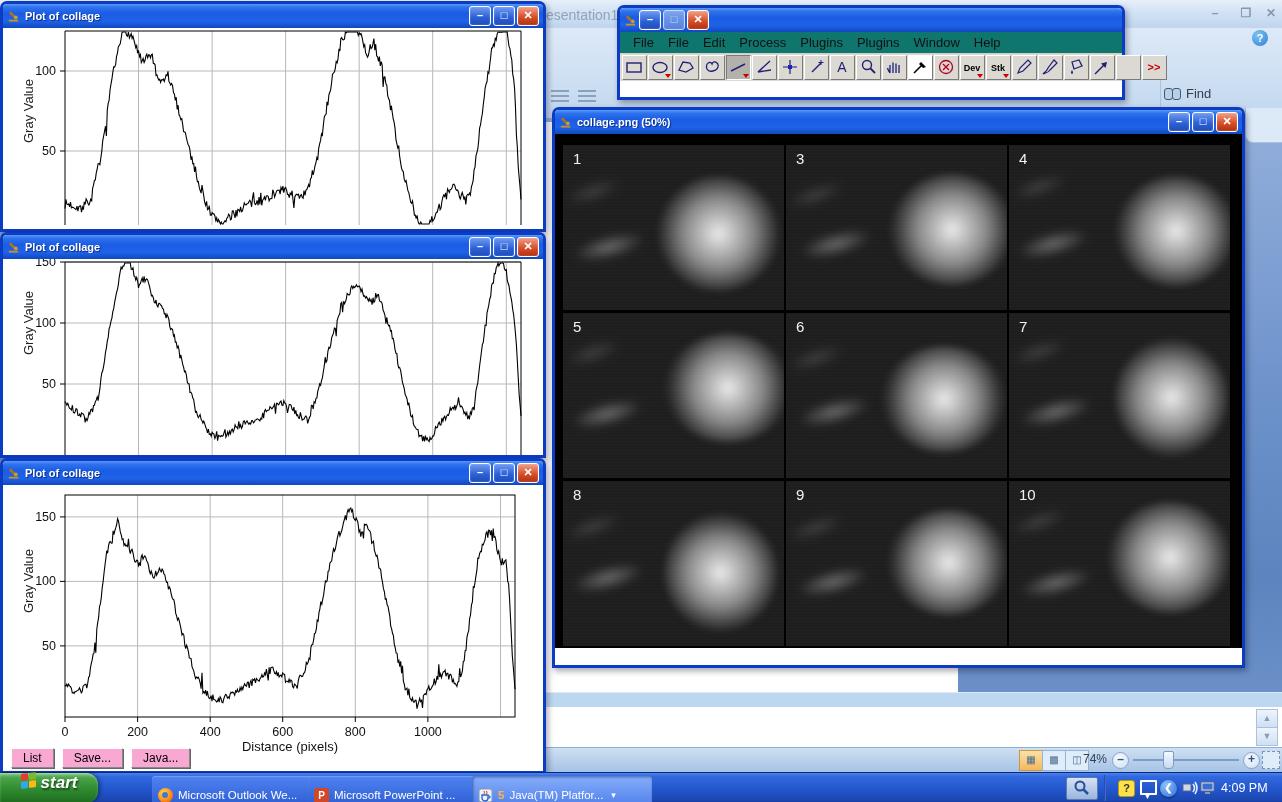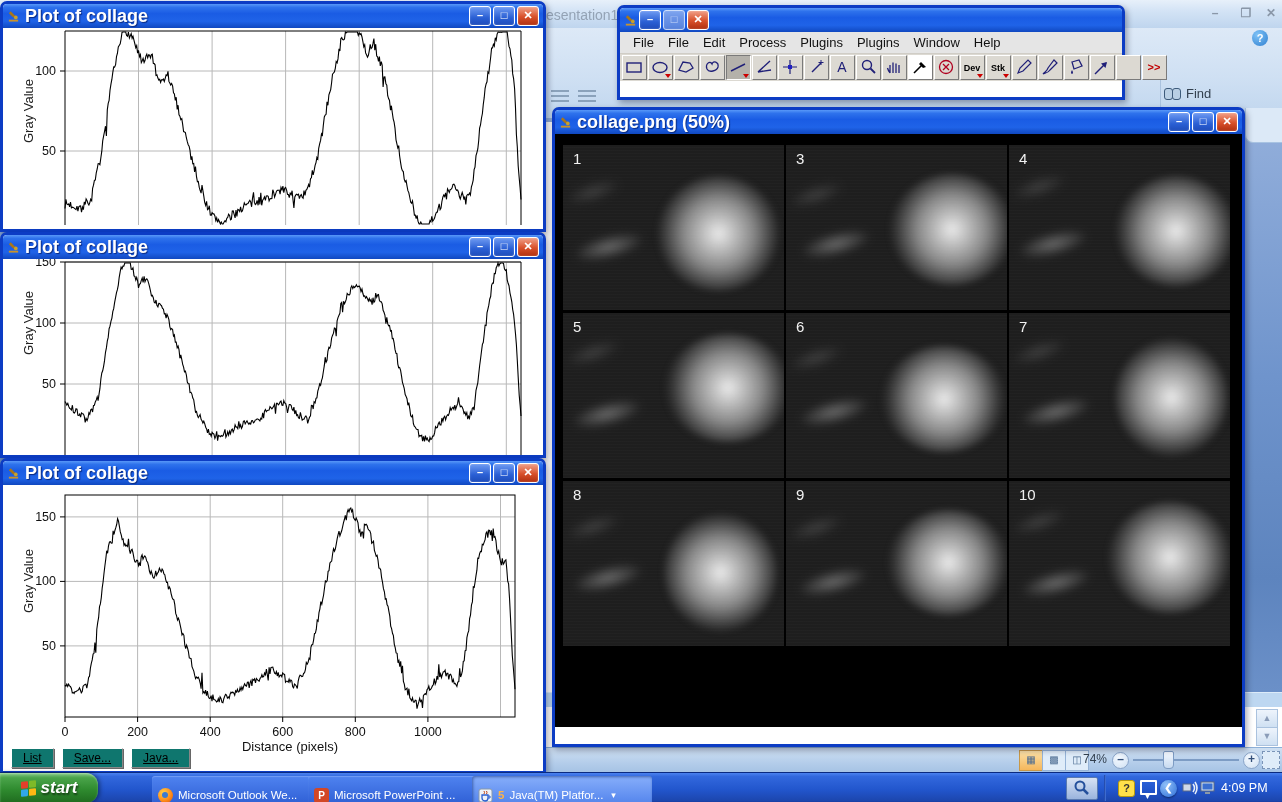--- a/index.html
+++ b/index.html
@@ -49,36 +49,36 @@
     line-height:13px;text-align:center;font-weight:bold;}
   .zoomtrack{position:absolute;left:1133px;top:759px;width:106px;height:2px;background:#7d9cc4;}
   .zoomthumb{position:absolute;left:1163px;top:751px;width:9px;height:16px;background:linear-gradient(180deg,#f4f9ff,#c7daf0);
     border:1px solid #7d9cc4;border-radius:2px 2px 4px 4px;}
   .fitbtn{position:absolute;left:1262px;top:751px;width:16px;height:16px;border:1px dashed #7a94b8;background:#dfecf9;}
   
   .xp-window{position:absolute;border:3px solid #0c3cc4;background:#ffffff;box-sizing:border-box;
     border-radius:7px 7px 0 0;box-shadow:2px 3px 6px rgba(0,0,30,.35);}
   .xp-title{height:24px;background:linear-gradient(180deg,#5898f8 0%,#2e72ec 14%,#1a5ce4 40%,#1f63e8 72%,#1048c0 100%);
     display:flex;align-items:center;padding:0 4px;border-radius:4px 4px 0 0;}
-  .xp-title .txt{color:#fff;font-weight:bold;font-size:18px;text-shadow:1px 1px 1px #0a2a80;
+  .xp-title .txt{color:#fff;font-weight:bold;font-size:11px;text-shadow:1px 1px 1px #0a2a80;
     margin-left:5px;flex:1;white-space:nowrap;overflow:hidden;}
   .xp-btn{width:20px;height:18px;margin-left:2px;border-radius:3px;border:1px solid #fff;
     color:#fff;font-size:11px;font-weight:bold;text-align:center;line-height:16px;
     background:linear-gradient(180deg,#6f9bf2,#2a5fd4 60%,#1e4cba);box-shadow:inset 0 0 2px #fff5;}
   .xp-btn.close{background:linear-gradient(180deg,#f0a088,#d8502a 55%,#b03010);}
   .xp-btn.dim{opacity:.75;background:linear-gradient(180deg,#9ab6f0,#6a8fdc);}
   .scope{width:13px;height:14px;flex:0 0 13px;}
   
   .plot-body{position:relative;background:#fff;overflow:hidden;height:calc(100% - 24px);}
   .plot-btnrow{position:absolute;left:8px;bottom:3px;display:flex;gap:8px;}
   .plot-btnrow button{font-family:"Liberation Sans",sans-serif;font-size:12px;height:20px;padding:0 11px;
-    background:#0f766e;border:1px solid #888;border-top-color:#fff;border-left-color:#fff;
-    box-shadow:1px 1px 0 #666;text-decoration:underline;}
-  
-  #imagej .menubar{height:21px;background:#e5e5e5;display:flex;align-items:center;padding-left:6px;
+    background:#f9a8d4;border:1px solid #888;border-top-color:#fff;border-left-color:#fff;
+    box-shadow:1px 1px 0 #666;}
+  
+  #imagej .menubar{height:21px;background:#0f766e;display:flex;align-items:center;padding-left:6px;
     border-bottom:1px solid #d0cdc6;}
   #imagej .menubar span{font-size:13px;color:#111;padding:0 7px;}
   #imagej .toolbar{height:27px;background:#dcd9d2;display:flex;align-items:center;padding-left:2px;}
   .ij-tool{width:23px;height:23px;background:#dcd9d2;border:1px solid;position:relative;
     border-color:#fff #7a7a7a #7a7a7a #fff;margin-right:1px;flex:0 0 23px;}
   .ij-tool.sel{background:#b4b1aa;border-color:#7a7a7a #fff #fff #7a7a7a;}
   .ij-tool.hl{background:#ffffff;}
   .ij-tool svg{position:absolute;left:0;top:0;}
   .ij-tool .caret{position:absolute;right:1px;bottom:1px;width:0;height:0;
     border-left:3px solid transparent;border-right:3px solid transparent;border-top:4px solid #c00;}
@@ -96,21 +96,21 @@
   .streak{position:absolute;border-radius:50%;filter:blur(4px);z-index:1;
     background:radial-gradient(ellipse,rgba(175,175,175,.55) 0%,rgba(120,120,120,.25) 55%,transparent 75%);}
   .streak2{position:absolute;border-radius:50%;filter:blur(5px);z-index:1;
     background:radial-gradient(ellipse,rgba(140,140,140,.35) 0%,transparent 70%);}
   
   #taskbar{position:absolute;left:0;top:772px;width:1282px;height:30px;z-index:50;
     background:linear-gradient(180deg,#4b82ef 0%,#3268dd 12%,#2256cd 55%,#1c46ae 92%,#15379a 100%);
     border-top:1px solid #0a2a80;}
   #startbtn{position:absolute;left:0;top:0;width:98px;height:30px;border-radius:0 12px 12px 0;
     background:linear-gradient(180deg,#88c988 0%,#4aa44a 16%,#2f8b2f 55%,#1f6b1f 100%);
-    box-shadow:inset 0 1px 2px #dfffdf66, 2px 0 4px #0006;display:flex;align-items:center;justify-content:center;gap:5px;}
+    box-shadow:inset 0 1px 2px #dfffdf66, 2px 0 4px #0006;display:flex;align-items:flex-start;justify-content:center;gap:5px;}
   #startbtn .lbl{color:#fff;font-weight:bold;font-style:italic;font-size:17px;text-shadow:1px 2px 2px #0008;}
   .flag{width:15px;height:15px;display:grid;grid-template-columns:7px 7px;grid-auto-rows:7px;gap:1px;
     transform:skewY(-6deg);}
   .flag i{border-radius:1px;}
   .task-btn{position:absolute;top:3px;height:38px;border-radius:3px;display:flex;align-items:center;
     padding:0 6px;gap:5px;background:linear-gradient(180deg,#4f83f0,#3566da 60%,#2a55c4);
     box-shadow:inset 0 1px 1px #bcd2ff55;color:#fff;font-size:11.5px;white-space:nowrap;overflow:hidden;margin-left:48px;}
   .task-btn.active{background:linear-gradient(180deg,#87aefb,#5d8cef 60%,#4b76dd);
     box-shadow:inset 1px 1px 3px #12327a99;}
   .task-btn .grp{color:#ffb347;font-weight:bold;}
@@ -425,21 +425,21 @@
           <svg width="22" height="22" viewBox="0 0 22 22"></svg>
         </div>
         <div class="ij-tool">
           <svg width="22" height="22" viewBox="0 0 22 22">
             <text x="11" y="15" font-size="11" font-weight="bold" text-anchor="middle" fill="#c00000">&gt;&gt;</text>
           </svg>
         </div>
       </div>
   </div>
 
-  <div id="collage" class="xp-window" style="left:552px;top:107px;width:693px;height:640px;z-index:21">
+  <div id="collage" class="xp-window" style="left:552px;top:107px;width:693px;height:561px;z-index:21">
     <div class="xp-title">
       <svg class="scope" viewBox="0 0 14 14">
         <rect x="2" y="11" width="10" height="2" fill="#c8922a"></rect>
         <path d="M4 2 L9 7 L7 9 L2 4 Z" fill="#a8761a"></path>
         <circle cx="9.5" cy="8.5" r="2" fill="#caa02a"></circle>
         </svg>
       <span class="txt">collage.png (50%)</span>
       <div class="xp-btn">–</div>
       <div class="xp-btn">□</div>
       <div class="xp-btn close">✕</div>

